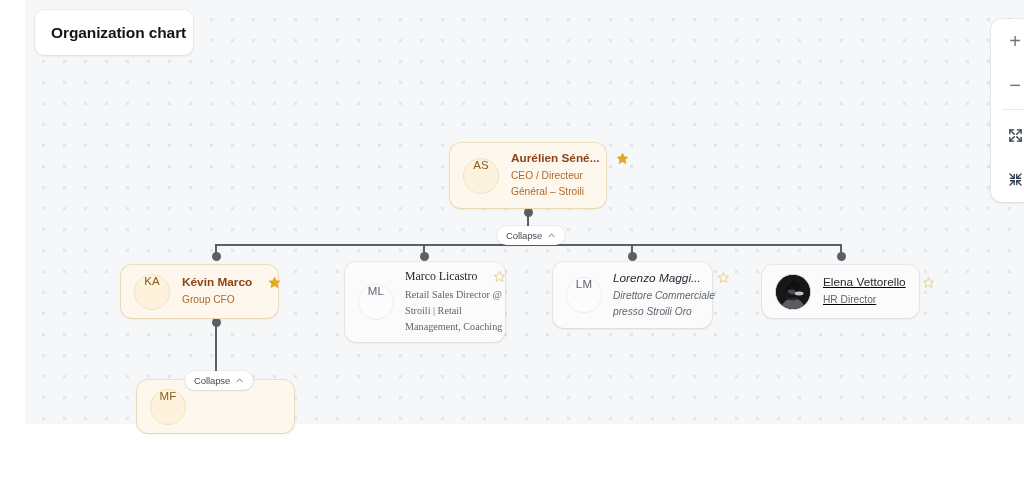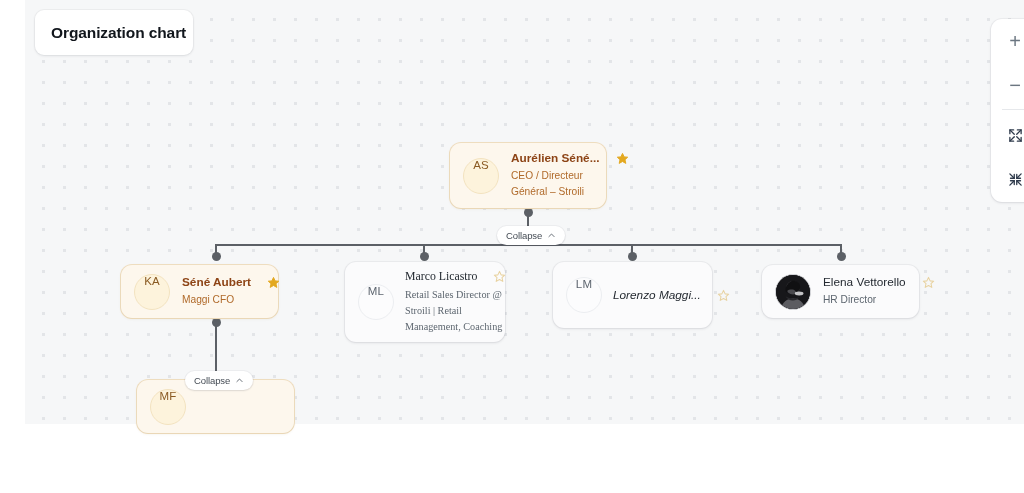--- a/index.html
+++ b/index.html
@@ -201,26 +201,26 @@
       <div class="role">CEO / Directeur Général – Stroili</div>
     </div>
   </div>
 
   <div class="node hl" style="left:96px; top:265px; width:157px; height:53px;">
     <div class="avatar">
       <span>KA</span>
     </div>
     <div class="meta">
       <div class="name-row">
-        <span class="nm">Séné Aubert</span>
+        <span class="nm">Kévin Marco</span>
         <svg class="star" viewBox="0 0 24 24" fill="#e3a81f" stroke="#e3a81f" stroke-width="1.8" stroke-linejoin="round">
           <polygon points="12 2.6 15 9 21.6 9.6 16.6 14.2 18.1 21 12 17.5 5.9 21 7.4 14.2 2.4 9.6 9 9"></polygon>
         </svg>
       </div>
-      <div class="role">Maggi CFO</div>
+      <div class="role">Group CFO</div>
     </div>
   </div>
 
   <div class="node" style="left:320px; top:262px; width:160px; height:80px;">
     <div class="avatar">
       <span>ML</span>
     </div>
     <div class="meta" style="margin-left:11px;font-family:Liberation Serif, serif;">
       <div class="name-row">
         <span class="nm">Marco Licastro</span>
@@ -236,24 +236,25 @@
     <div class="avatar">
       <span>LM</span>
     </div>
     <div class="meta" style="margin-left:11px;font-style:italic;">
       <div class="name-row">
         <span class="nm">Lorenzo Maggi...</span>
         <svg class="star" viewBox="0 0 24 24" fill="none" stroke="#e8d2a0" stroke-width="1.9" stroke-linejoin="round">
           <polygon points="12 2.6 15 9 21.6 9.6 16.6 14.2 18.1 21 12 17.5 5.9 21 7.4 14.2 2.4 9.6 9 9"></polygon>
         </svg>
       </div>
-    </div>
-  </div>
-
-  <div class="node" style="left:737px; top:265px; width:157px; height:53px;">
+      <div class="role" style="width:106px;">Direttore Commerciale presso Stroili Oro</div>
+    </div>
+  </div>
+
+  <div class="node" style="left:737px; top:265px; width:157px; height:53px;text-decoration:underline;">
     <div class="avatar photo">
       <svg viewBox="0 0 36 36">
         <rect width="36" height="36" fill="#17171a"></rect>
         <circle cx="18" cy="13.5" r="7.2" fill="#4a4a4e"></circle>
         <path d="M18 6.2c4.3 0 7.6 2.6 7.6 6.4 0 2-.8 3.3-2 4.4-1 .9-1.3 1.5-1.5 2.6-1.3-2.4-2-4.6-6.6-4.2-2.6.2-4.2 1.6-4.6 3.4-.9-1.6-1.1-3.4-.5-5.2 1-3.3 4-7.4 7.6-7.4z" fill="#101012"></path>
         <path d="M5.5 36c.8-7.2 6.2-11.2 12.5-11.2S29.7 28.8 30.5 36z" fill="#5c5c61"></path>
         <path d="M10 22.5c2.6 1.6 5.2 2.3 8 2.3 2.2 0 4.3-.5 6.4-1.6-1.3 2.4-3.6 3.8-6.6 3.8-3.2 0-5.9-1.5-7.8-4.5z" fill="#2a2a2e"></path>
         <ellipse cx="24.5" cy="19.5" rx="4.6" ry="2.1" fill="#e9e9ec" opacity=".82"></ellipse>
       </svg>
     </div>

